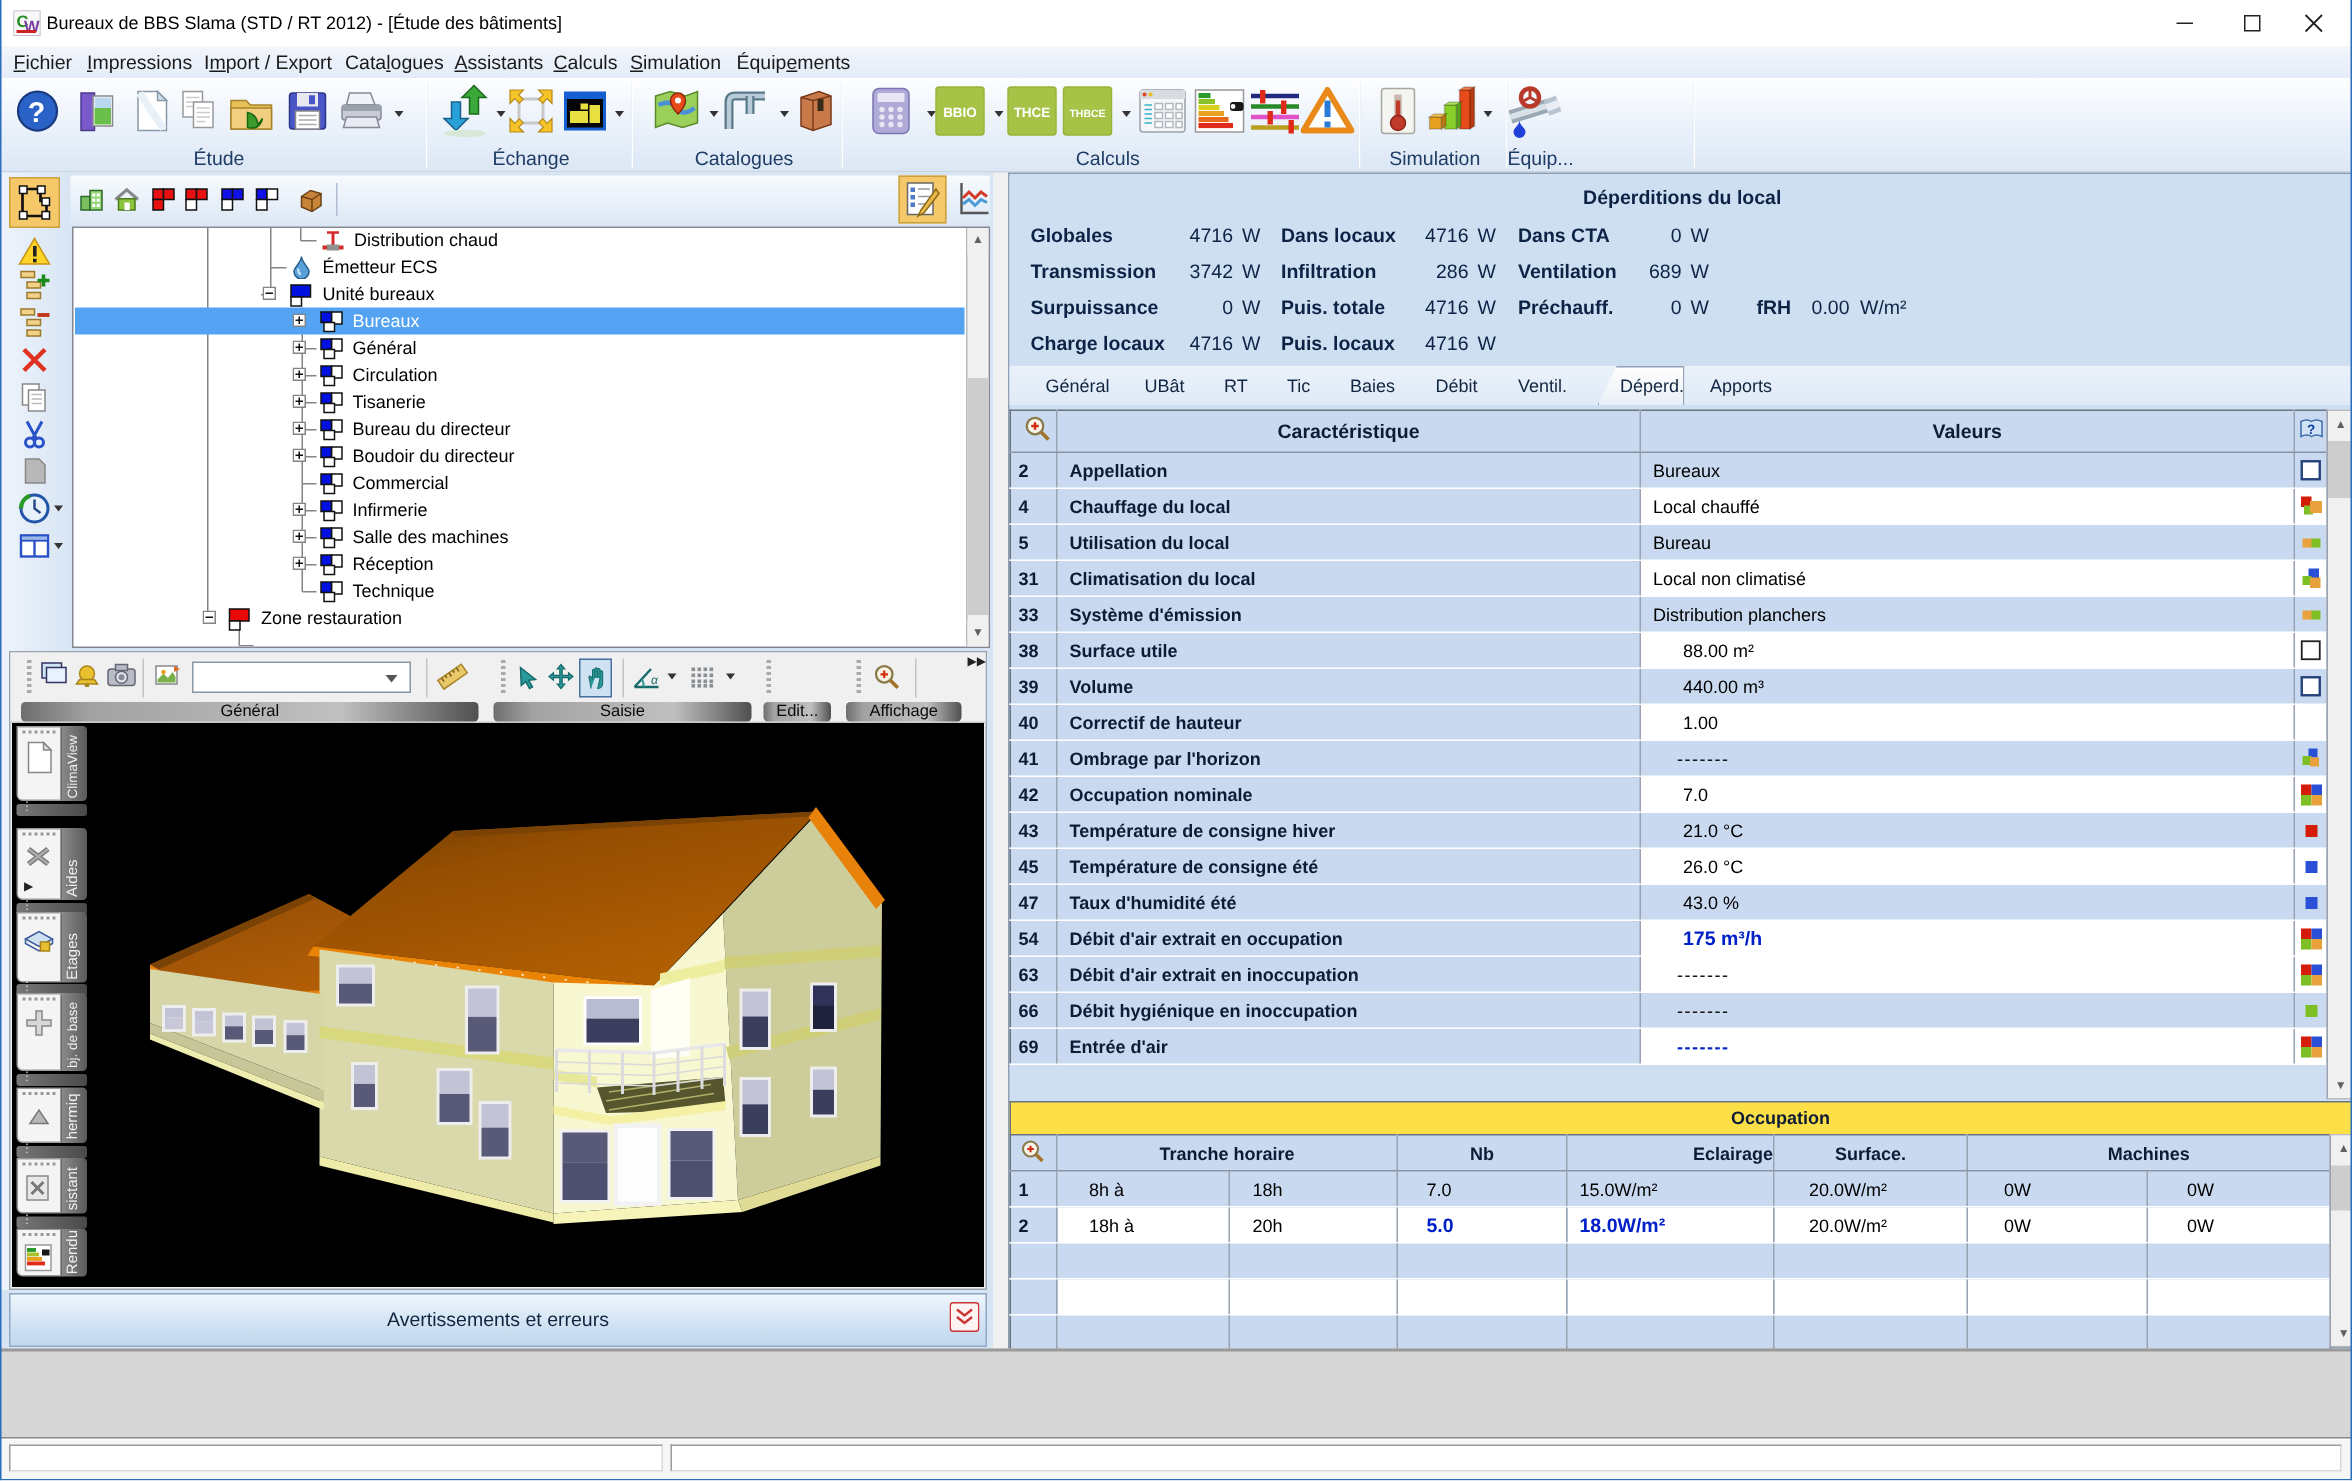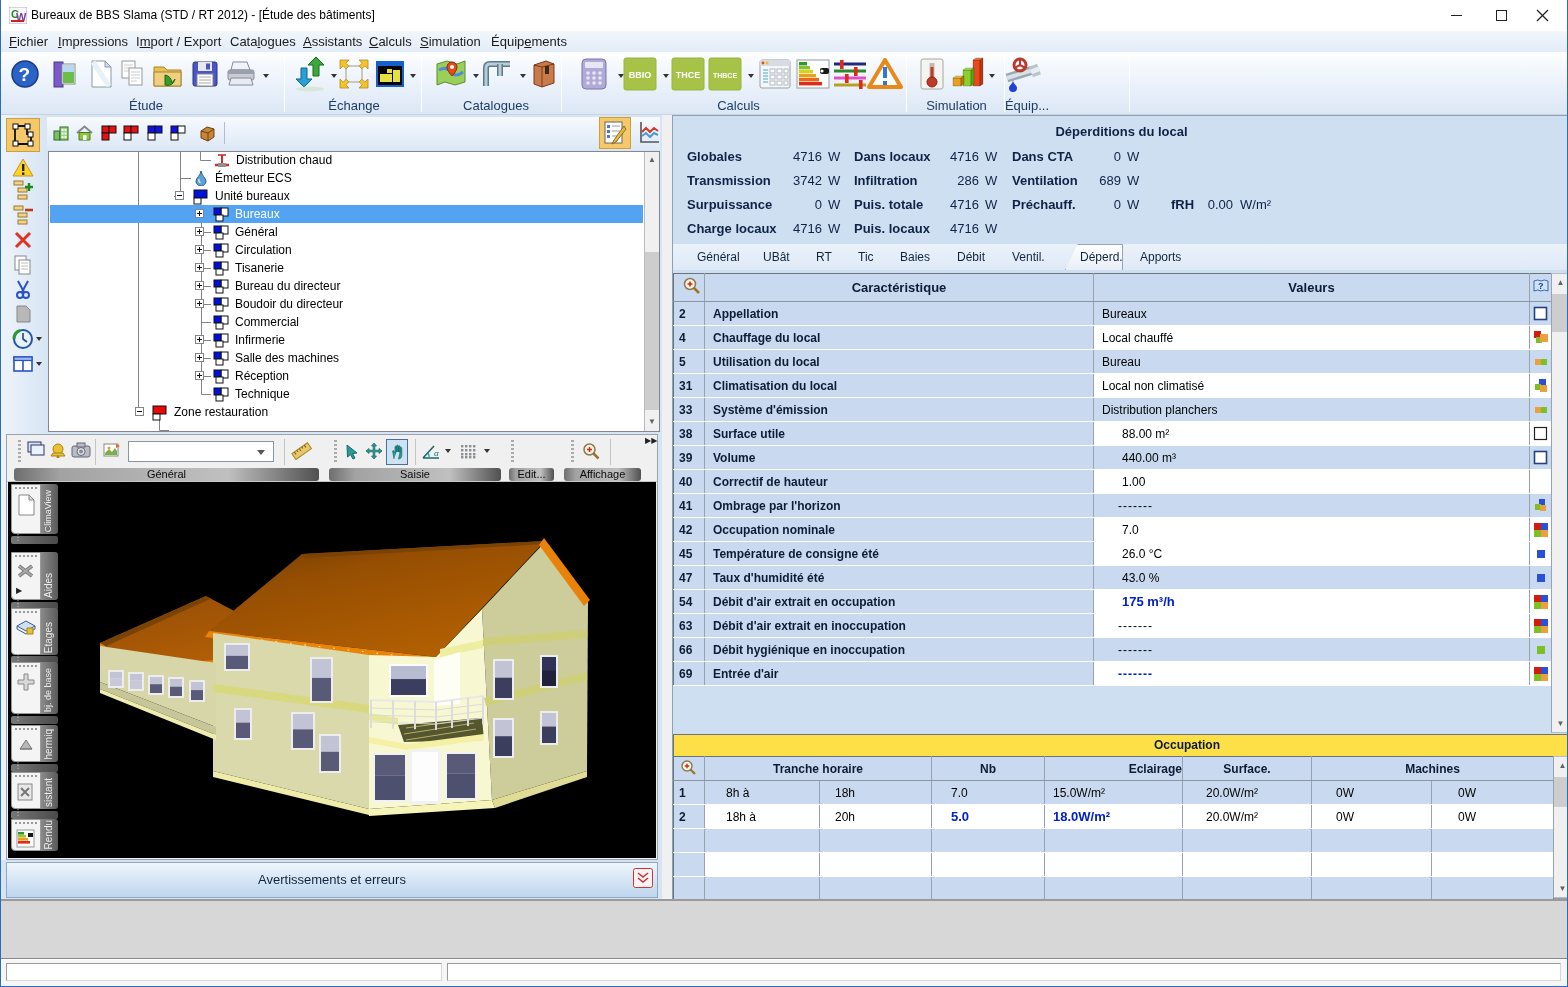--- a/index.html
+++ b/index.html
@@ -1092,20 +1092,28 @@
               <td class="labc">Occupation nominale</td>
               <td class="whiterow valc" style="padding-left:28px">7.0</td>
               <td class="whiterow icoc"><svg width="18" height="18" style="vertical-align:middle">
                   <rect x="2" y="2" width="7" height="7" fill="#d41c08"></rect>
                   <rect x="9" y="2" width="7" height="7" fill="#2a50d8"></rect>
                   <rect x="2" y="9" width="7" height="7" fill="#7ebf26"></rect>
                   <rect x="9" y="9" width="7" height="7" fill="#e8a13c"></rect>
                 </svg></td>
             </tr>
             <tr style="height:24px">
+              <td class="numc">43</td>
+              <td class="labc">Température de consigne hiver</td>
+              <td class="bluerow valc" style="padding-left:28px">21.0 °C</td>
+              <td class="bluerow icoc"><svg width="18" height="18" style="vertical-align:middle">
+                  <rect x="5" y="5" width="8" height="8" fill="#d41c08"></rect>
+                </svg></td>
+            </tr>
+            <tr style="height:24px">
               <td class="numc">45</td>
               <td class="labc">Température de consigne été</td>
               <td class="whiterow valc" style="padding-left:28px">26.0 °C</td>
               <td class="whiterow icoc"><svg width="18" height="18" style="vertical-align:middle">
                   <rect x="5" y="5" width="8" height="8" fill="#2a50d8"></rect>
                 </svg></td>
             </tr>
             <tr style="height:24px">
               <td class="numc">47</td>
               <td class="labc">Taux d'humidité été</td>

